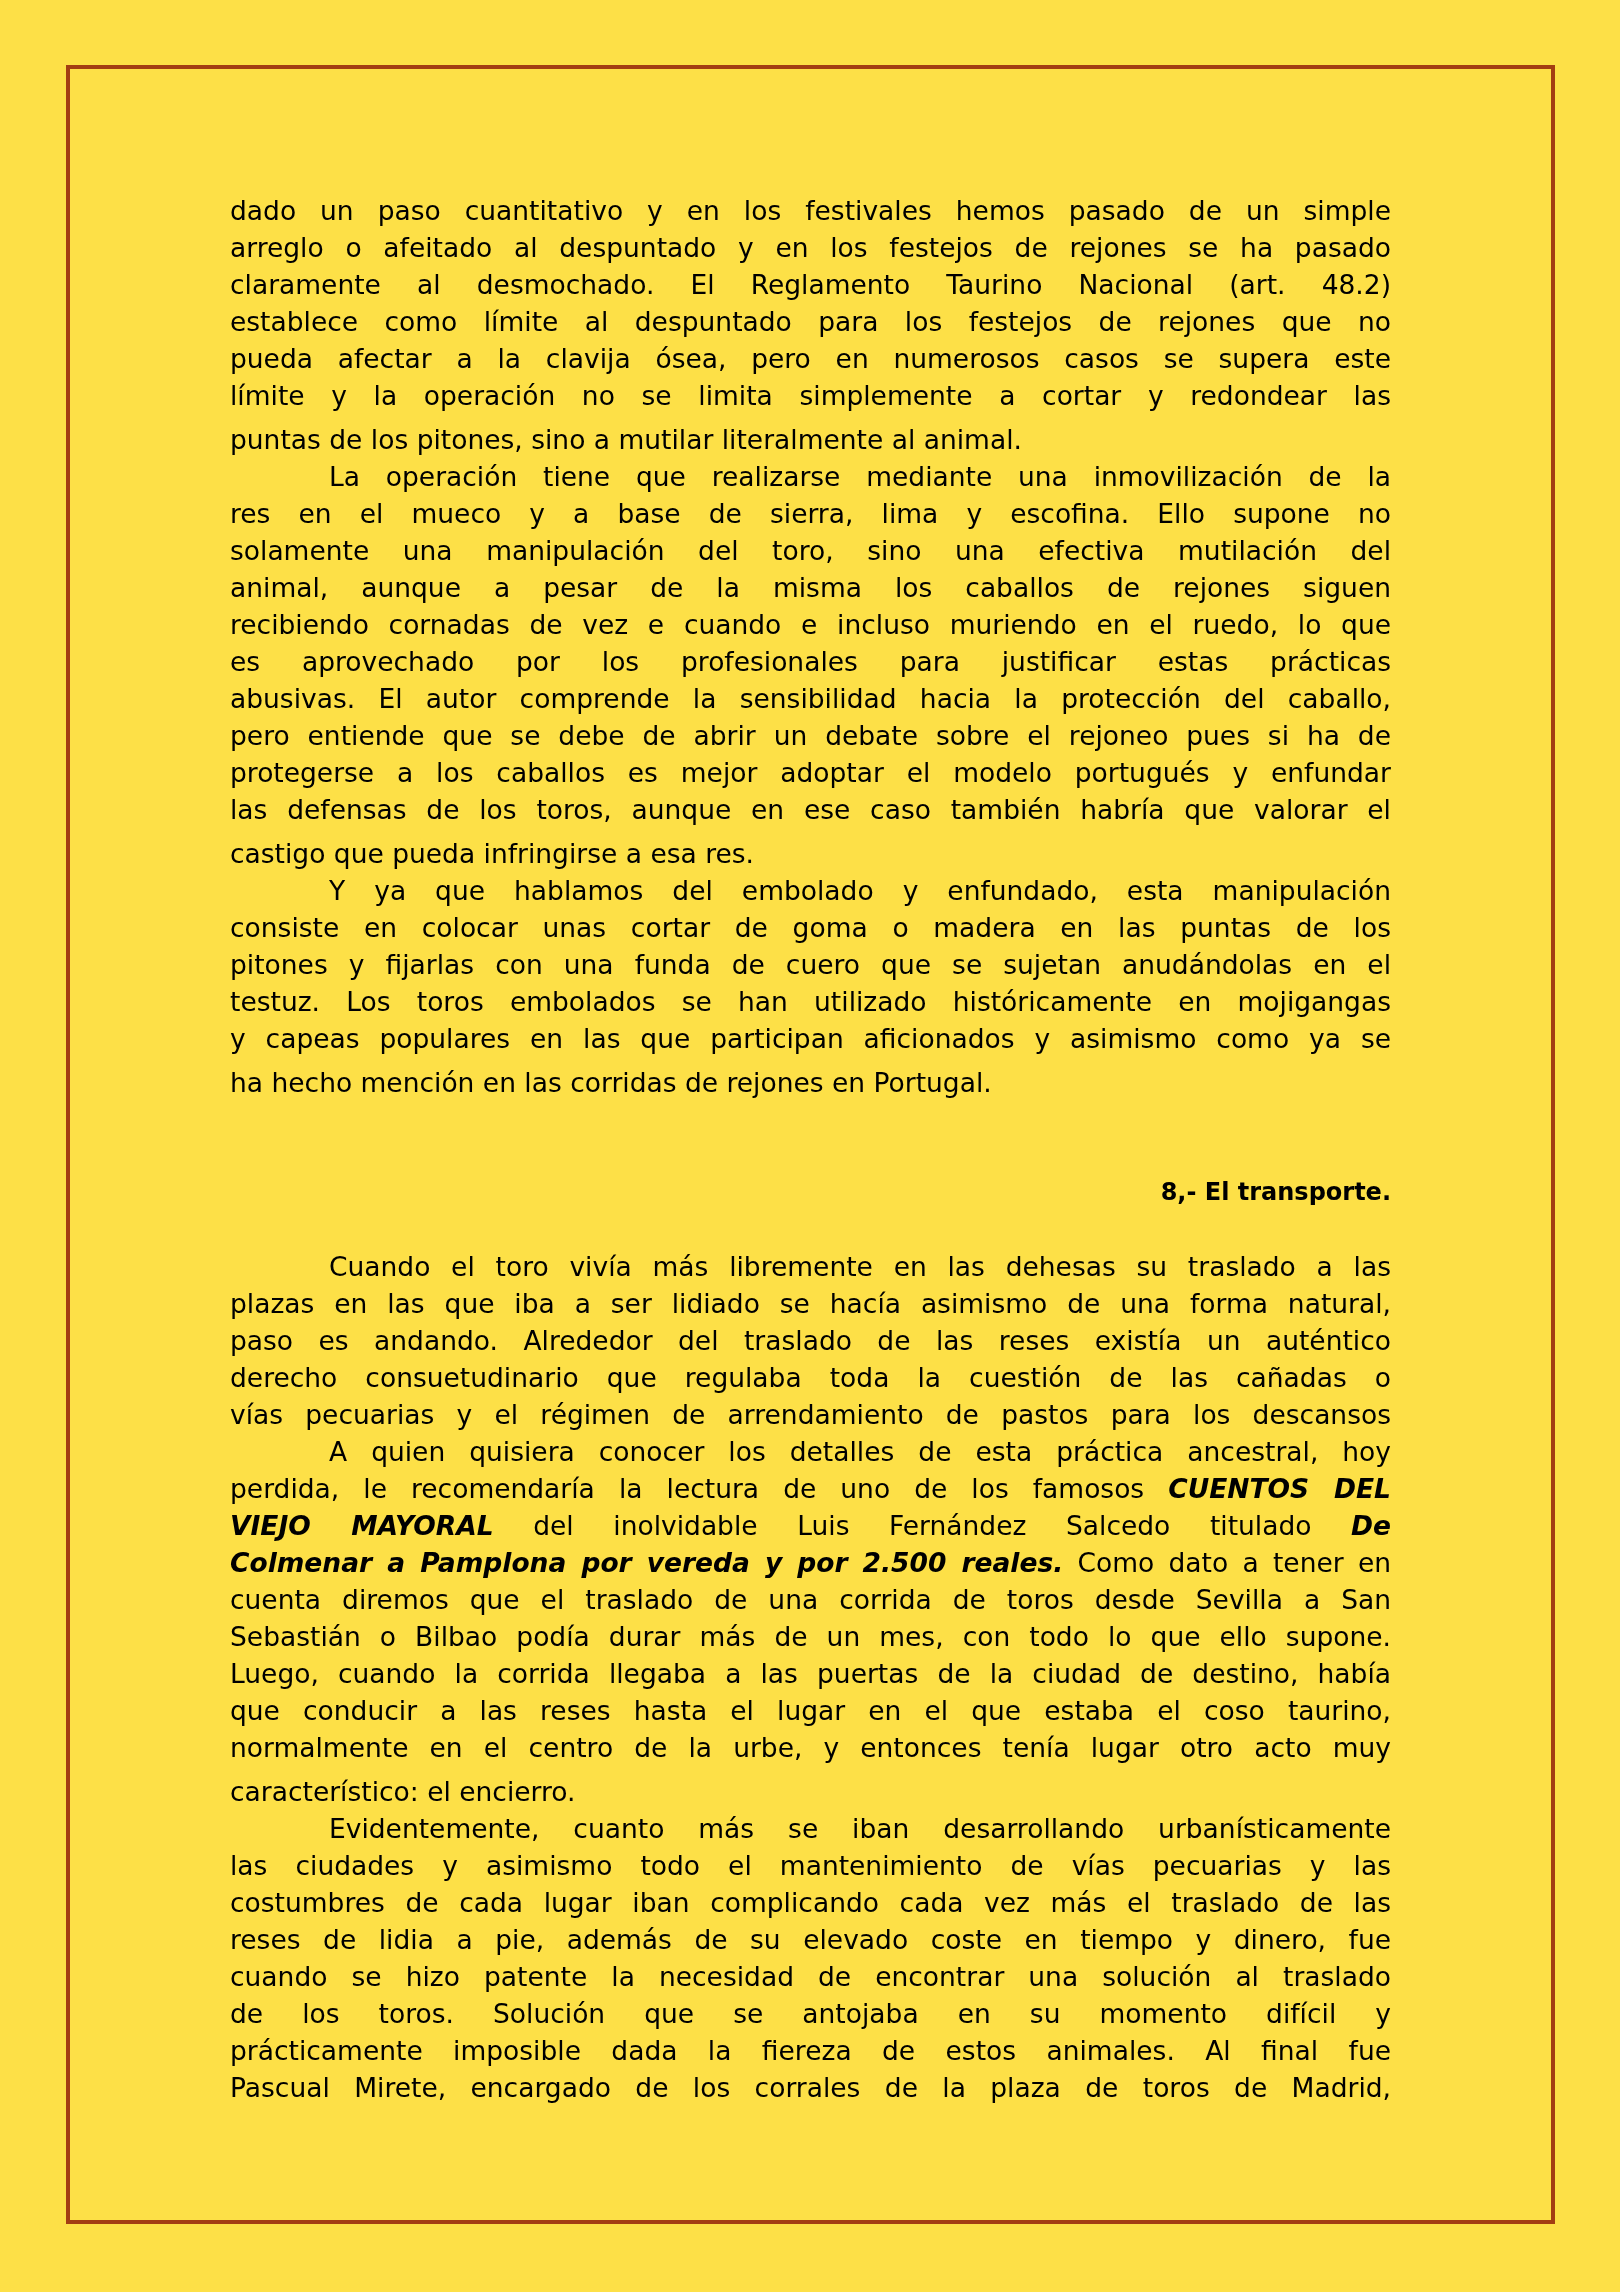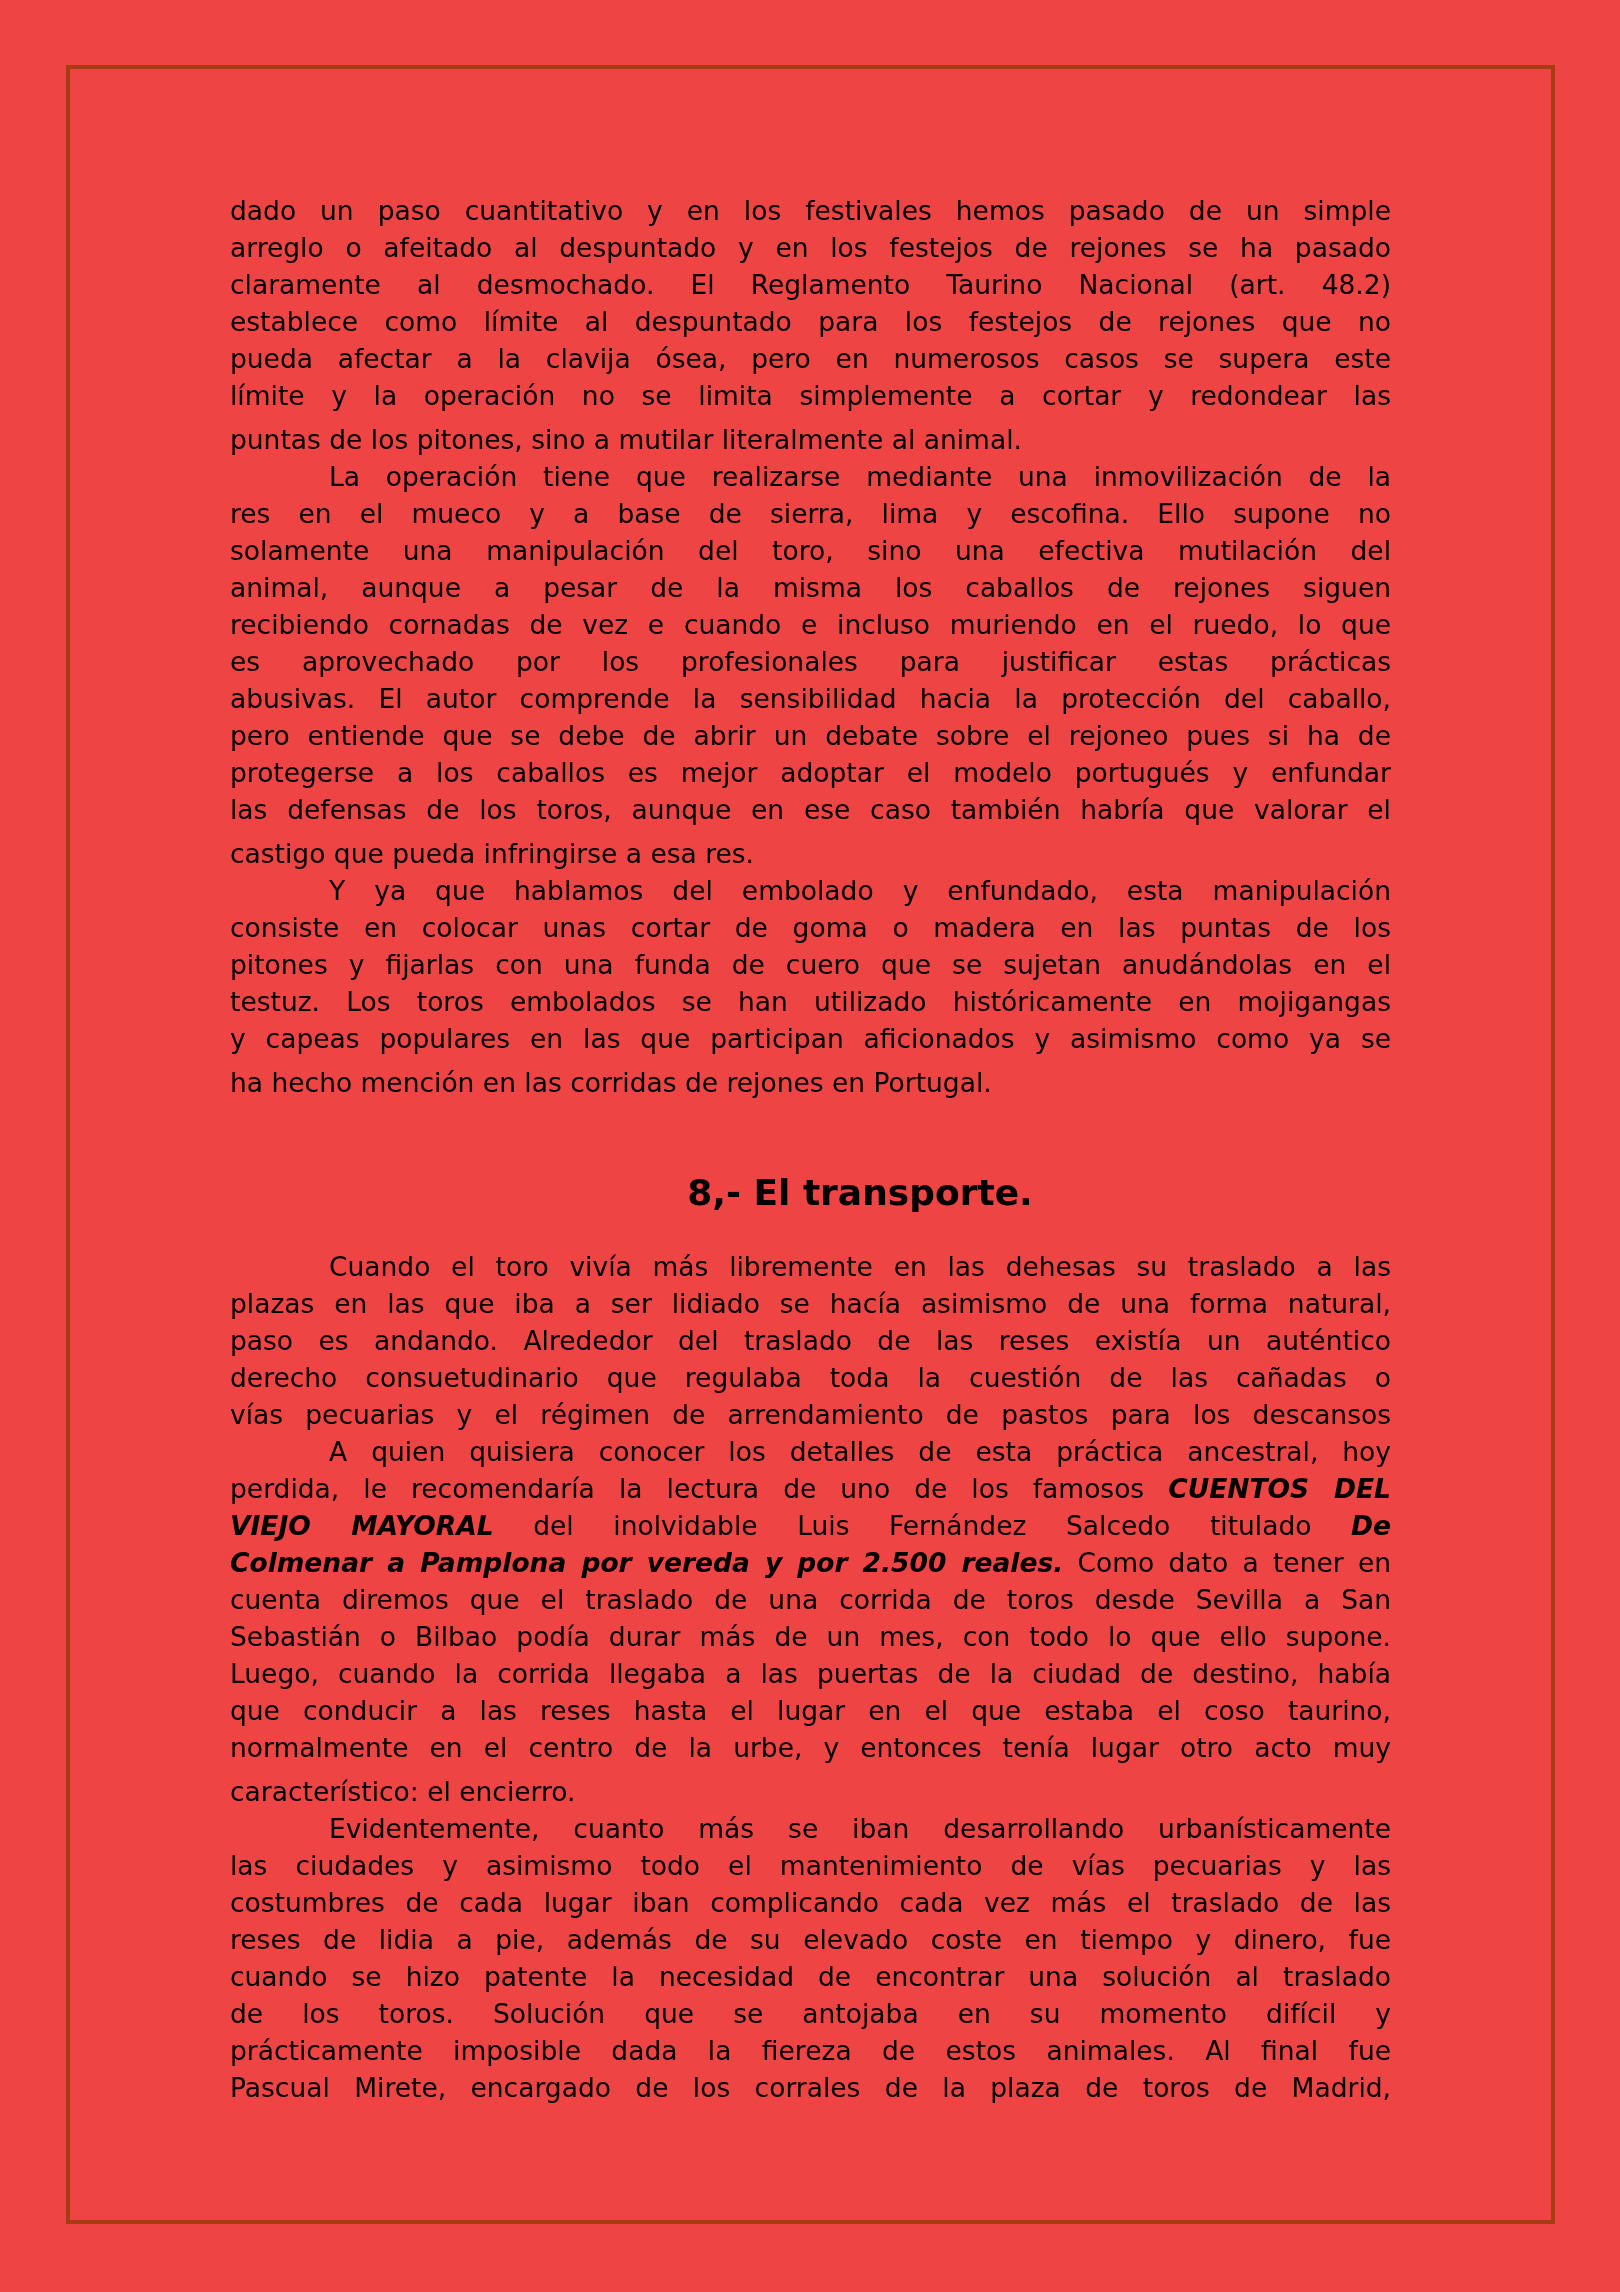--- a/index.html
+++ b/index.html
@@ -47,32 +47,32 @@
   .line.end {
     text-align-last: left;
     margin-top: 7px;
   }
   .it {
     font-style: italic;
     font-weight: bold;
   }
   .heading {
     font-weight: 700;
-    font-size: 36px;
+    font-size: 24px;
     line-height: 37px;
     padding-left: 99px;
     margin-top: 73px;
     margin-bottom: 37px;
-    text-align: center;
+    text-align: right;
   }
 </style>
 </head>
 <body>
 
-<div class="page" style="background: #ef4444; color: rgb(0, 0, 0);">
+<div class="page" style="background: #fde047; color: rgb(0, 0, 0);">
   <div class="page-border" style="border-color: rgb(163, 62, 18);"></div>
   <div class="text-block">
       <div class="line">dado un paso cuantitativo y en los festivales hemos pasado de un simple</div>
       <div class="line">arreglo o afeitado al despuntado y en los festejos de rejones se ha pasado</div>
       <div class="line">claramente al desmochado. El Reglamento Taurino Nacional (art. 48.2)</div>
       <div class="line">establece como límite al despuntado para los festejos de rejones que no</div>
       <div class="line">pueda afectar a la clavija ósea, pero en numerosos casos se supera este</div>
       <div class="line">límite y la operación no se limita simplemente a cortar y redondear las</div>
       <div class="line end">puntas de los pitones, sino a mutilar literalmente al animal.</div>
       <div class="line first">La operación tiene que realizarse mediante una inmovilización de la</div>

